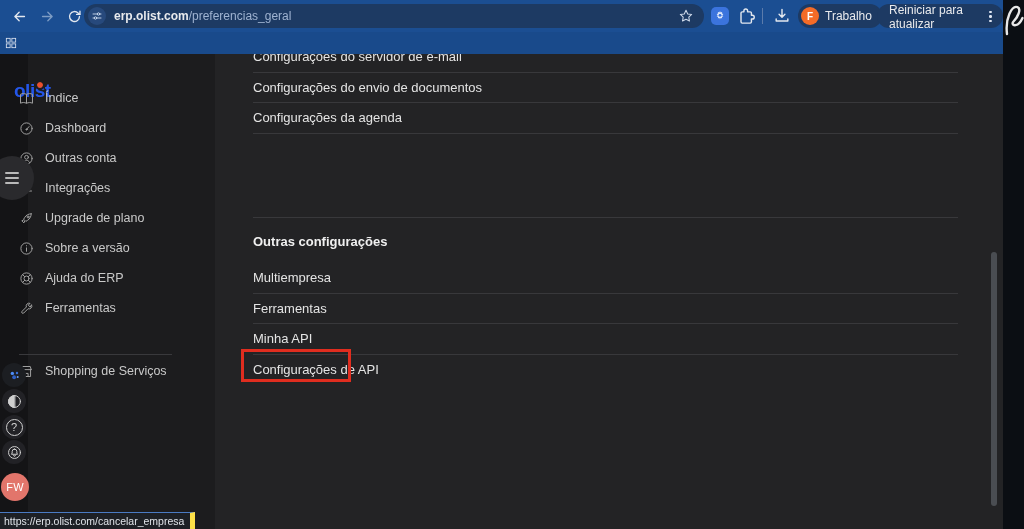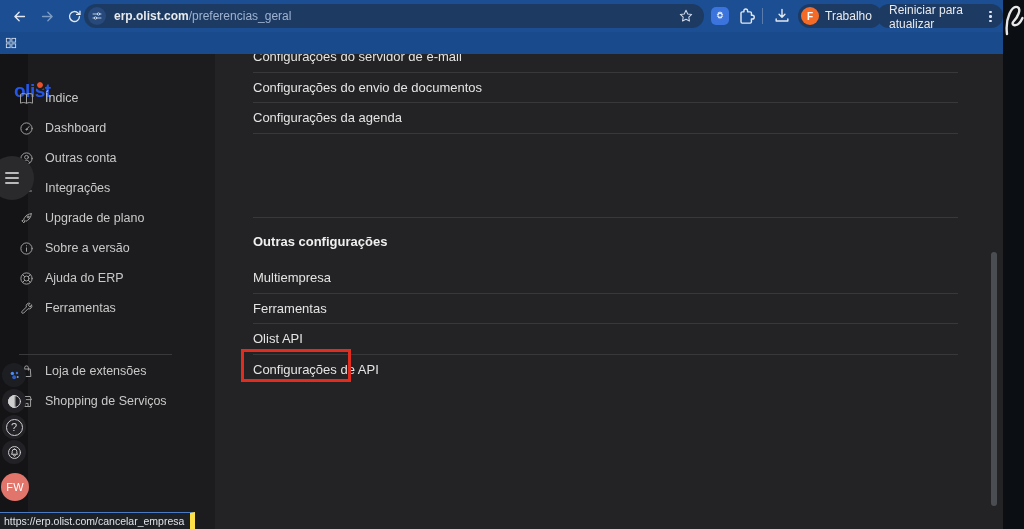--- a/index.html
+++ b/index.html
@@ -198,21 +198,21 @@
       <div class="heading">Outras configurações</div>
 
       <div class="other-list">
         <div class="row">
             <span>Multiempresa</span>
           </div>
         <div class="row">
             <span>Ferramentas</span>
           </div>
         <div class="row">
-            <span>Olist API</span>
+            <span>Minha API</span>
           </div>
         <div class="row no-border">
             <span>Configurações de API</span>
           </div>
       </div>
 
       <div class="highlight-box"></div>
     </div>
 
     <div class="strip"></div>
@@ -280,27 +280,20 @@
         <svg viewBox="0 0 24 24">
             <path d="M20.3 6.5a4.5 4.5 0 01-5.8 5.8l-6.9 6.9a1.9 1.9 0 01-2.7-2.7l6.9-6.9a4.5 4.5 0 015.8-5.8L14.8 6.6l2.7 2.7z"></path>
           </svg>
         <span>Ferramentas</span>
       </div>
     </div>
 
     <div class="side-divider" style="z-index:4"></div>
 
     <div class="extras" style="z-index:4">
-      <div class="extra-item">
-        <svg viewBox="0 0 24 24">
-            <path d="M6 8h12l1 12H5z"></path>
-            <path d="M9 10V6a3 3 0 016 0v4"></path>
-          </svg>
-        <span>Loja de extensões</span>
-      </div>
       <div class="extra-item">
         <svg viewBox="0 0 24 24">
             <path d="M4.5 9L6 4h12l1.5 5M4.5 9h15M5.5 9v11h13V9"></path>
             <path d="M9.5 20v-5h5v5"></path>
           </svg>
         <span>Shopping de Serviços</span>
       </div>
     </div>
 
     <div class="hamburger">

